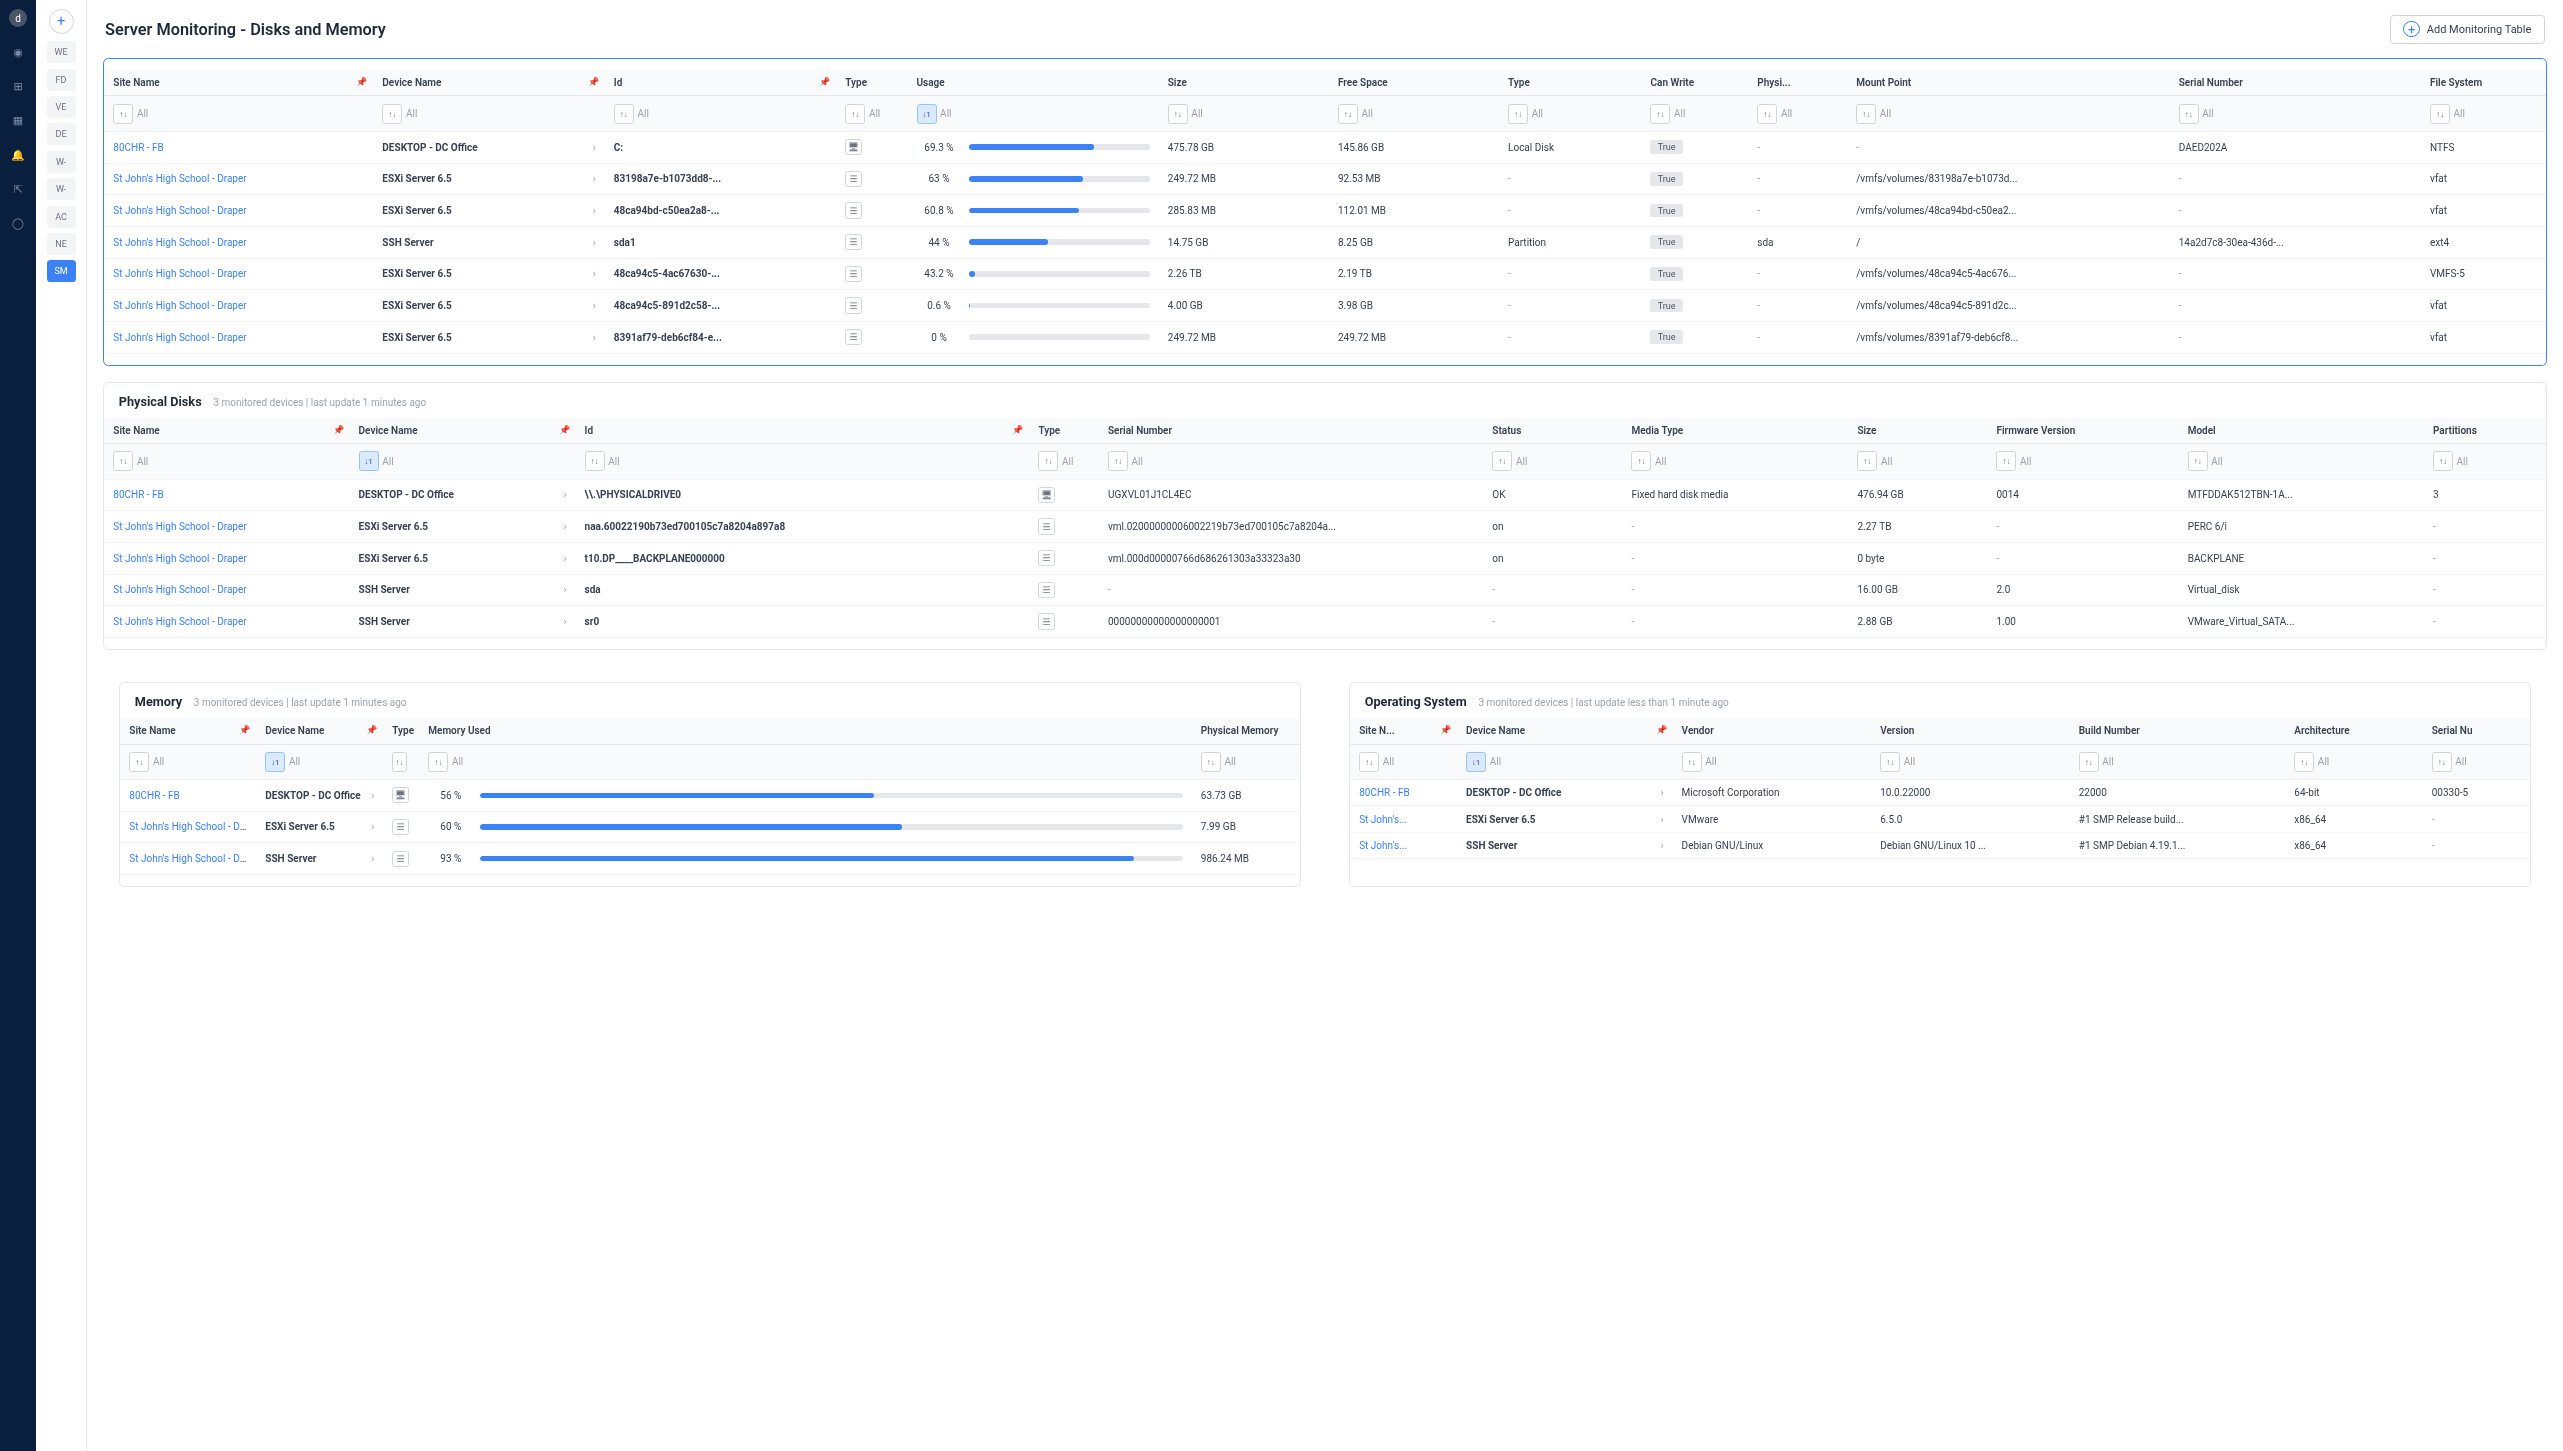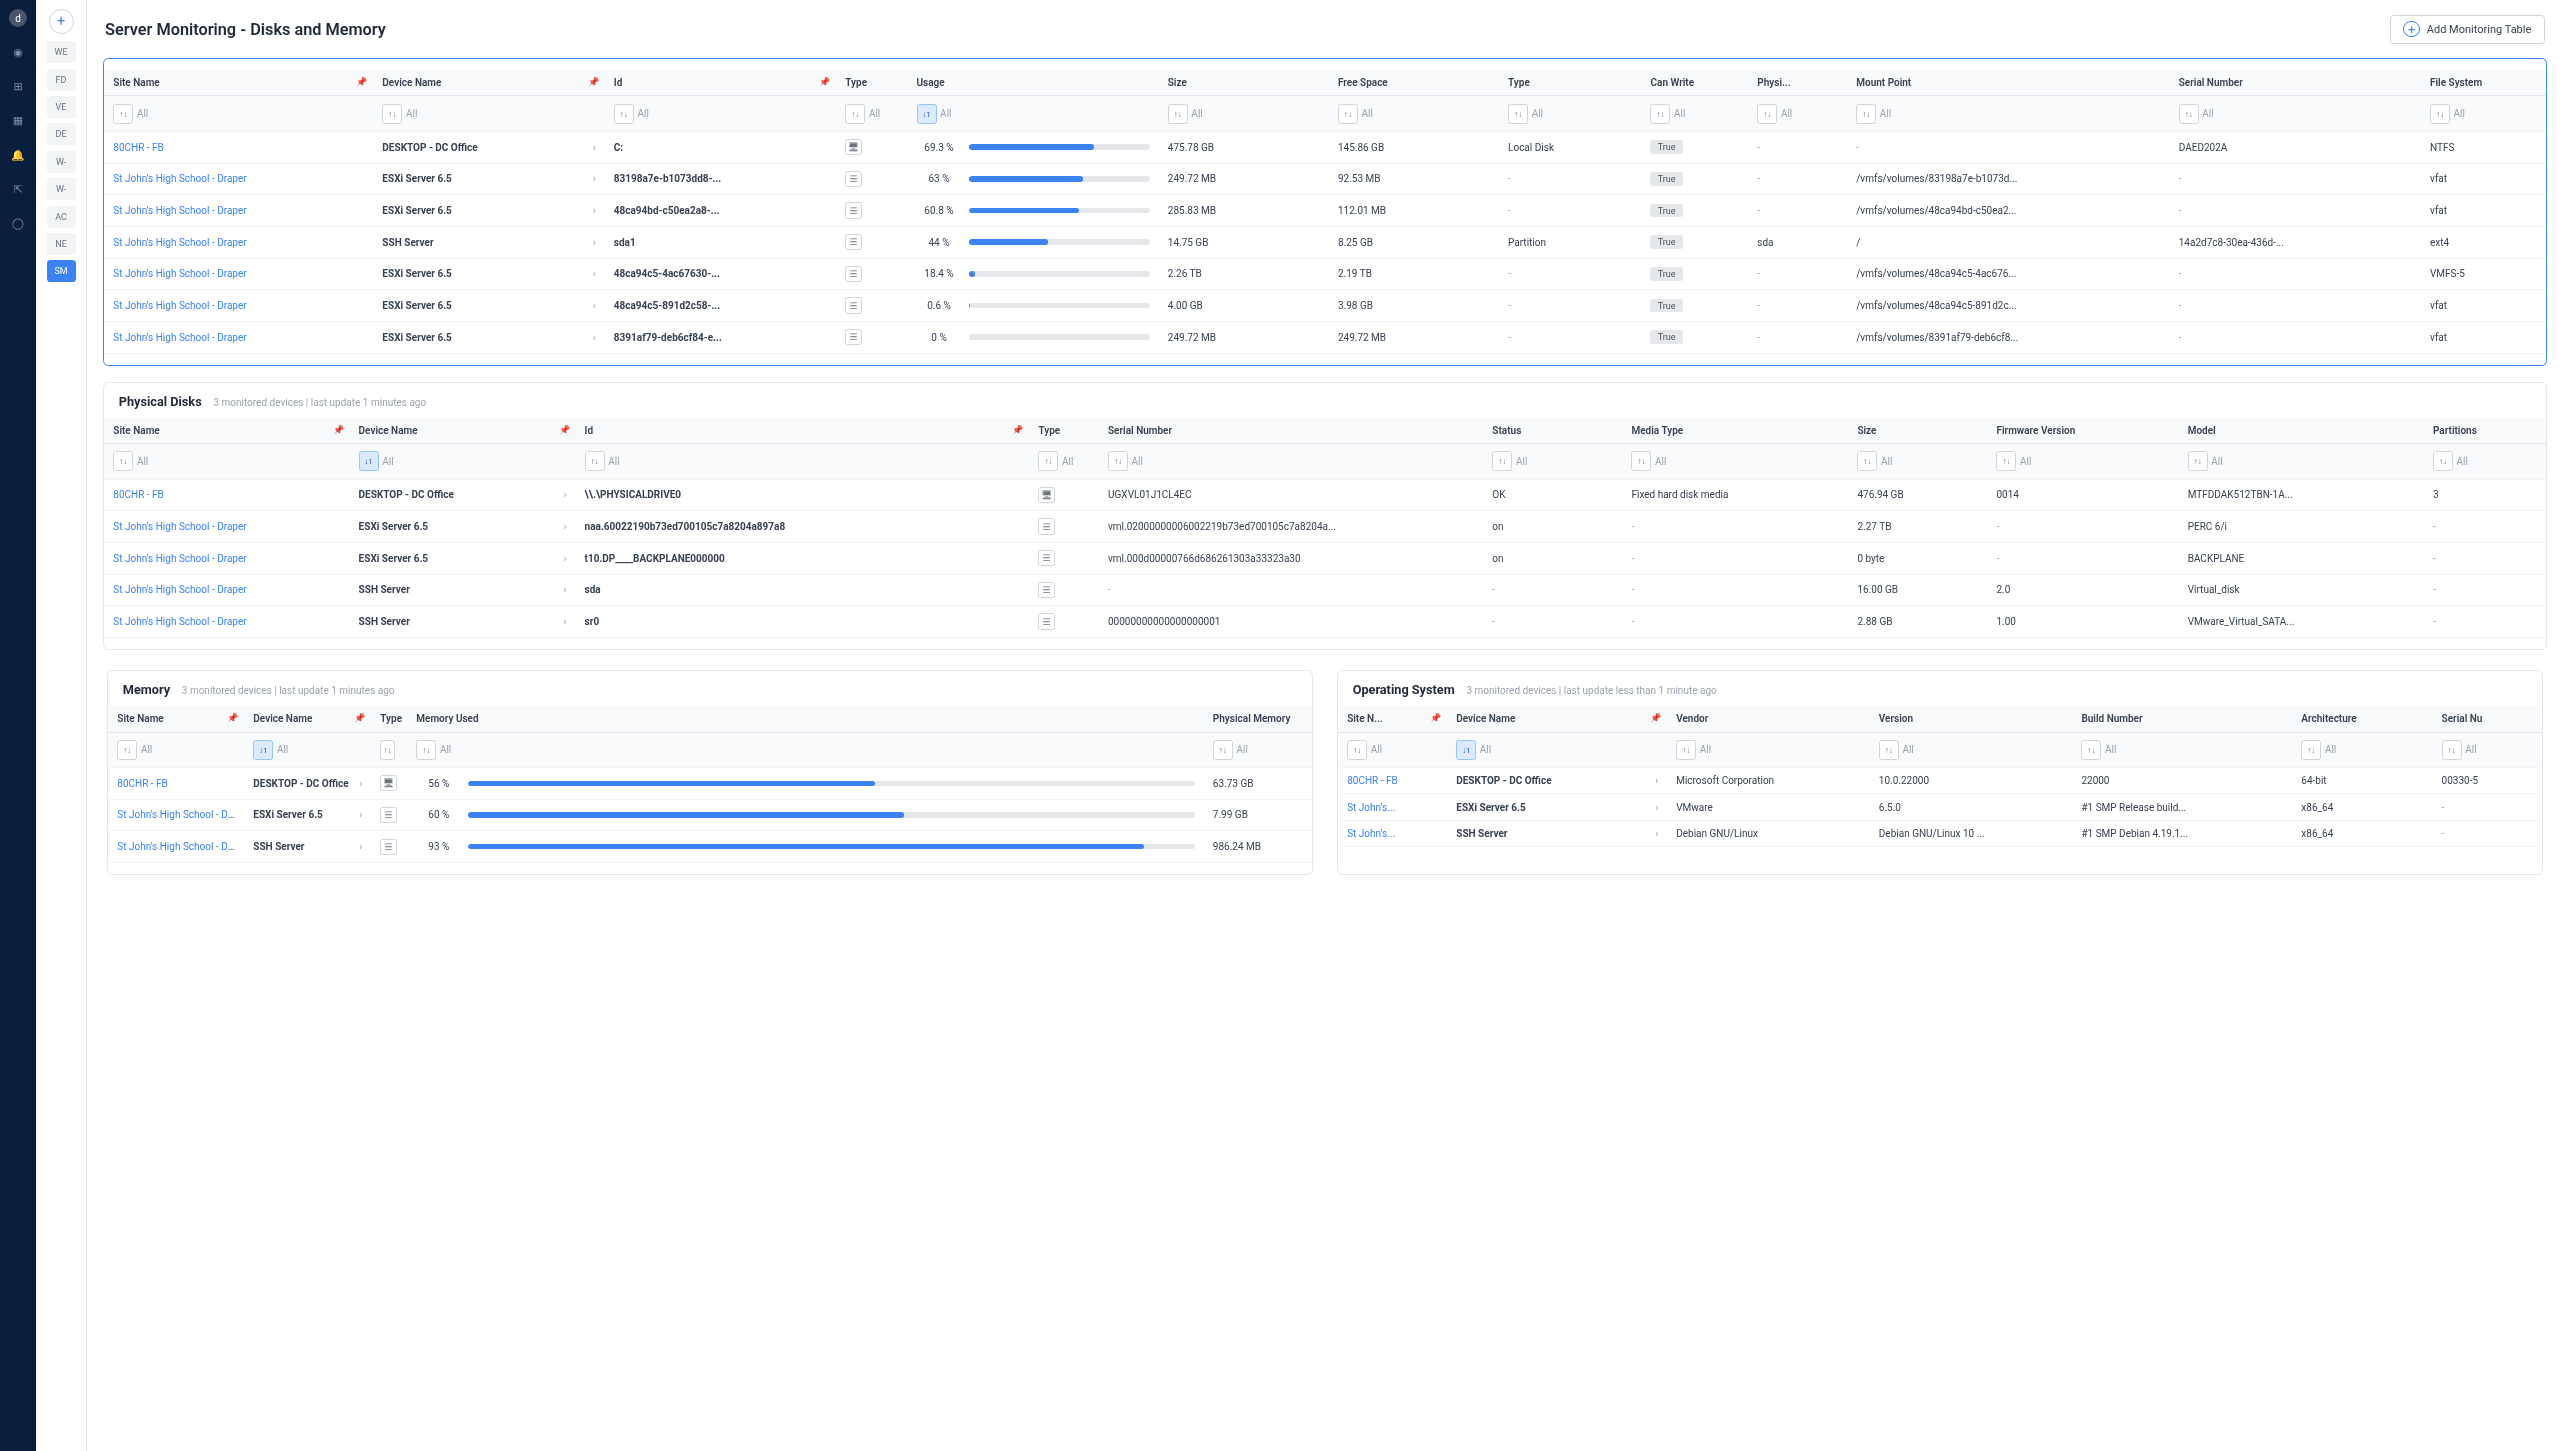--- a/index.html
+++ b/index.html
@@ -39,21 +39,21 @@
 .site-link{color:#3b82f6;cursor:pointer}
 .device-cell{display:flex;align-items:center;justify-content:space-between}
 .chevron{color:#9ca3af;font-size:10px}
 .type-icon{width:16.3px;height:16.3px;border:0.9px solid #d1d5db;border-radius:2.7px;display:inline-flex;align-items:center;justify-content:center;color:#6b7280;font-size:9px}
 .usage-cell{display:flex;align-items:center;gap:7.2px}
 .usage-pct{width:45px;text-align:center;font-size:10px}
 .bar{flex:1;height:5.4px;background:#e5e7eb;border-radius:2.7px;overflow:hidden;min-width:54px}
 .bar-fill{height:100%;background:#3b82f6;border-radius:2.7px}
 .badge{display:inline-block;padding:1.8px 7.2px;background:#e5e7eb;border-radius:2.7px;font-size:9px;color:#4b5563}
 .panels-row{display:flex;gap:16.3px;margin:0 16.3px 16.3px}
-.panels-row .panel{margin:4px;flex:1}
+.panels-row .panel{margin:16px;flex:1}
 .dash{color:#9ca3af}
 </style>
 </head>
 <body>
 
 <div class="app">
   <div class="sidebar-main">
     <div class="logo">d</div>
     <div class="nav-icon">◉</div>
     <div class="nav-icon">⊞</div>
@@ -319,21 +319,21 @@
                 <td>
                   <div class="device-cell">
                     <b>ESXi Server 6.5</b>
                     <span class="chevron">›</span>
                   </div>
                 </td>
                 <td><b>48ca94c5-4ac67630-...</b></td>
                 <td><span class="type-icon">☰</span></td>
                 <td>
                   <div class="usage-cell">
-                    <span class="usage-pct">18.4 %</span>
+                    <span class="usage-pct">43.2 %</span>
                     <div class="bar">
                       <div class="bar-fill" style="width:3.4%"></div>
                     </div>
                   </div>
                 </td>
                 <td>2.26 TB</td>
                 <td>2.19 TB</td>
                 <td><span class="dash">-</span></td>
                 <td><span class="badge">True</span></td>
                 <td><span class="dash">-</span></td>

